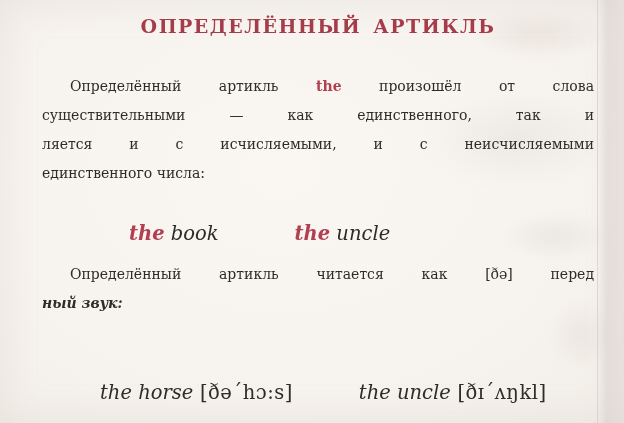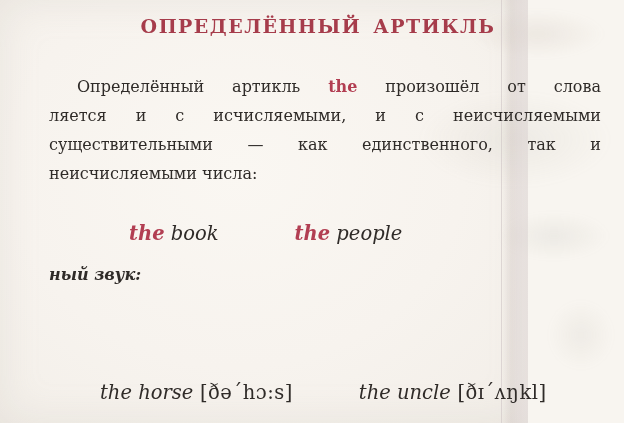--- a/index.html
+++ b/index.html
@@ -4,21 +4,21 @@
 <style>
   html, body { margin: 0; padding: 0; }
   body {
     width: 624px; height: 423px;
     font-family: "DejaVu Serif", "Liberation Serif", serif;
     overflow: hidden;
     background: #f8f5f0;
   }
   .page {
     position: relative;
-    width: 528px; height: 423px;
+    width: 624px; height: 423px;
     background:
       radial-gradient(ellipse at 45% 40%, #faf7f2 0%, #f7f3ee 55%, #f2eee8 100%);
     box-shadow: inset 0 0 40px rgba(180,170,160,0.18);
     text-decoration: underline;
   }
   
   .edge-shadow {
     position: absolute; top: 0; right: 0;
     width: 26px; height: 423px;
     background: linear-gradient(to right,
@@ -54,22 +54,22 @@
     padding-top: 15px;
     text-align: center;
     font-size: 19px;
     font-weight: bold;
     letter-spacing: 1.5px;
     color: #a63c4b;
     word-spacing: 4px;
   }
   .para {
     position: absolute;
-    left: 7px; width: 552px;
-    font-size: 16px;
+    left: 0; width: 552px;
+    font-size: 14px;
     line-height: 29px;
   }
   .p1 { top: 72px; }
   .p2 { top: 260px; }
   .line { display: block; width: 100%; }
   .just { text-align: justify; text-align-last: justify; }
   .indent { text-indent: 28px; }
   .red  { color: #b23e52; font-weight: bold; }
   .bi   { font-weight: bold; font-style: italic; }
 
@@ -101,30 +101,31 @@
   <div class="ghost g3"></div>
   <div class="ghost g4"></div>
   <div class="edge-shadow"></div>
 
   <div class="content">
 
     <h1 class="title">ОПРЕДЕЛЁННЫЙ АРТИКЛЬ</h1>
 
     <div class="para p1">
       <div class="line just indent"><span>Определённый артикль </span><span class="red">the</span><span> произошёл от слова</span></div>
+      <div class="line just"><span>существительными — как единственного, так и</span></div>
       <div class="line just"><span>ляется и с исчисляемыми, и с неисчисляемыми</span></div>
-      <div class="line just"><span>существительными — как единственного, так и</span></div>
-      <div class="line"><span>неисчисляемыми числа:</span></div>
+      <div class="line"><span>единственного числа:</span></div>
     </div>
 
     <div class="examples ex1">
-      <span class="ex-item"><span class="it-red">the</span><span class="it"> book</span></span><span class="ex-item"><span class="it-red">the</span><span class="it"> people</span></span>
+      <span class="ex-item"><span class="it-red">the</span><span class="it"> book</span></span><span class="ex-item"><span class="it-red">the</span><span class="it"> uncle</span></span>
     </div>
 
     <div class="para p2">
+      <div class="line just indent"><span>Определённый артикль читается как [ðə] перед</span></div>
       <div class="line"><span class="bi">ный звук:</span></div>
     </div>
 
     <div class="examples ex2">
       <span class="ex-item"><span class="it">the horse</span><span class="tr"> [ðə´hɔ:s]</span></span><span class="ex-item"><span class="it">the uncle</span><span class="tr"> [ðɪ´ʌŋkl]</span></span>
     </div>
 
   </div>
 </div>
 

